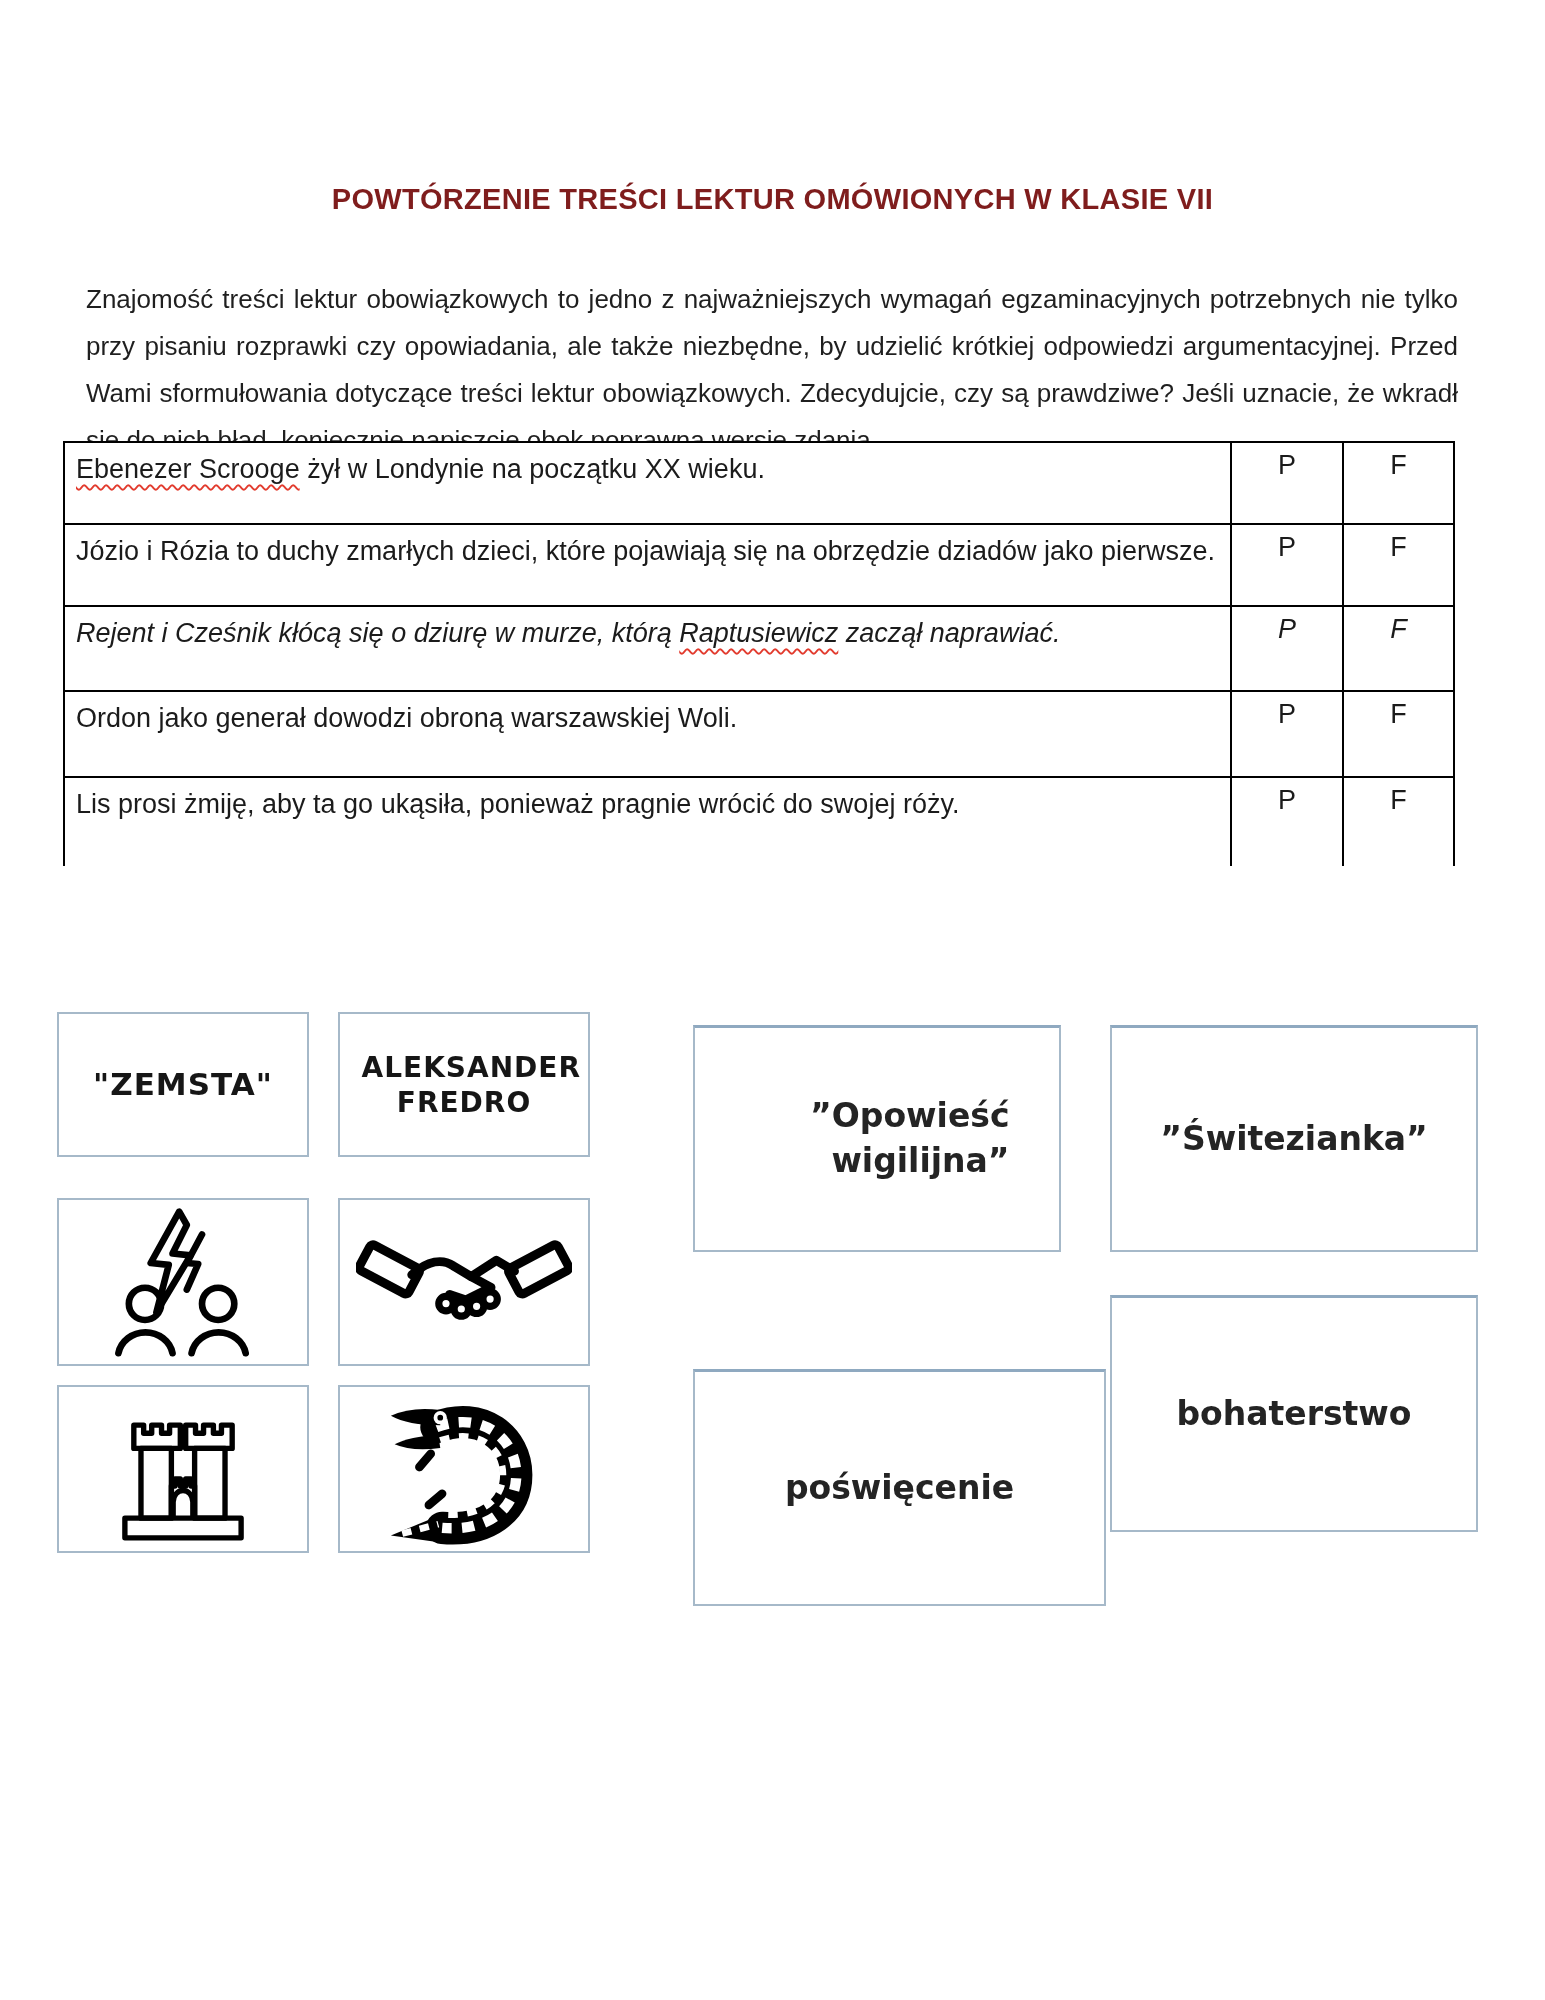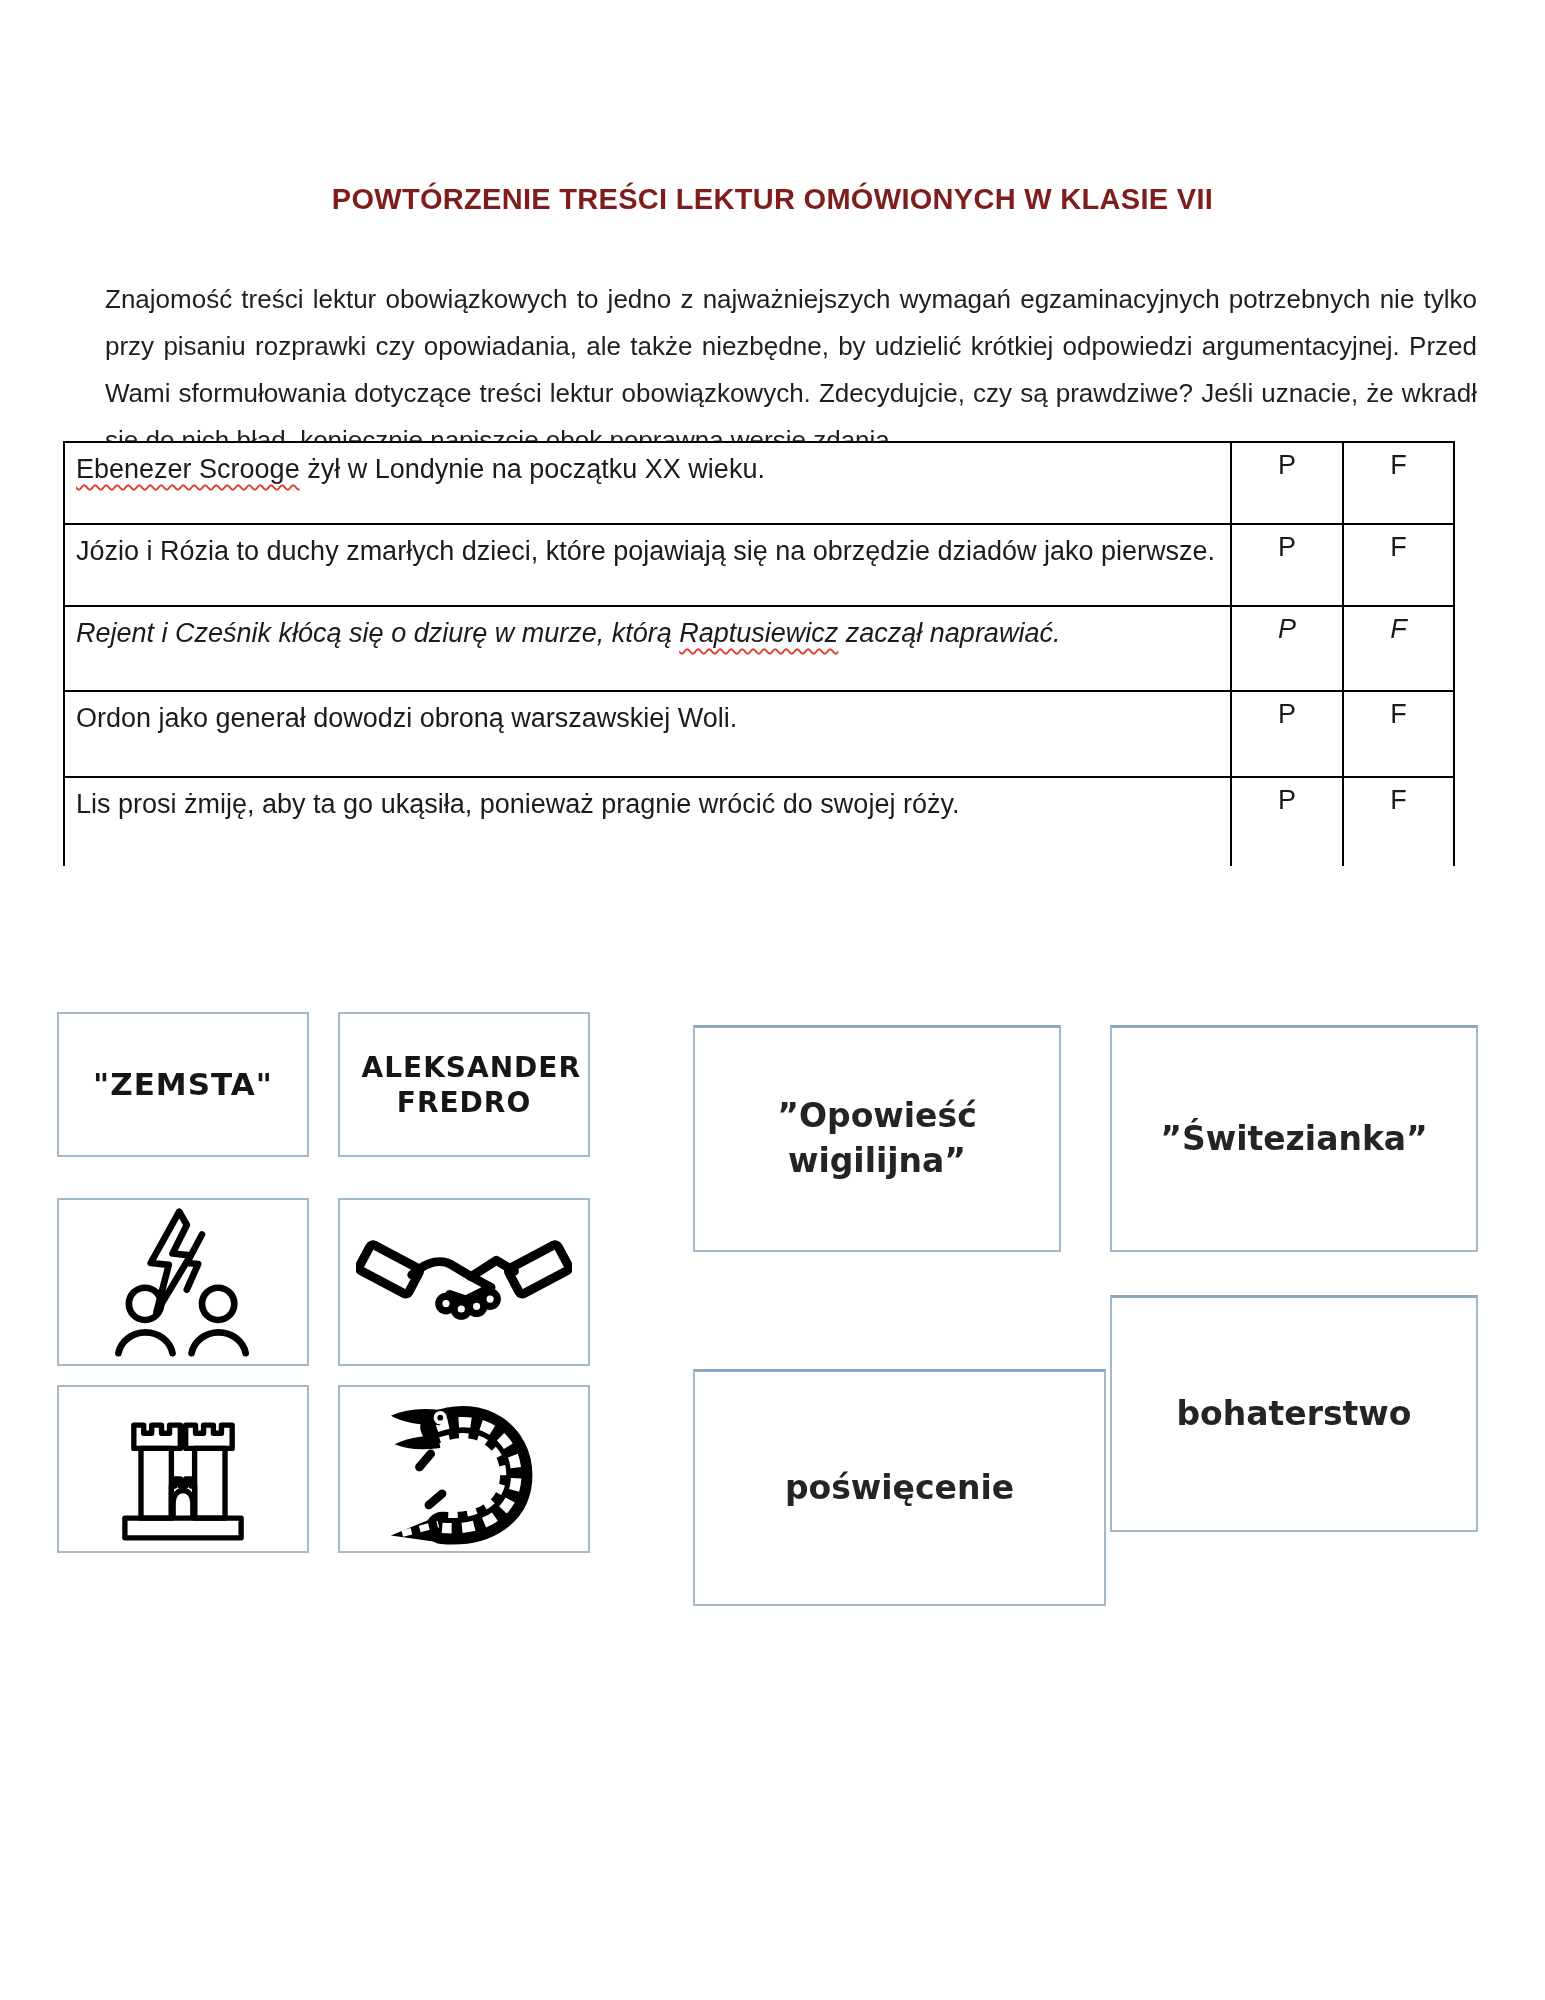--- a/index.html
+++ b/index.html
@@ -5,21 +5,21 @@
   html,body { margin:0; padding:0; background:#ffffff; }
   body { width:1545px; height:2000px; font-family:"Liberation Sans", sans-serif; color:#1d1d1d; }
   .page { position:relative; width:1545px; height:2000px; overflow:hidden; background:#fff; }
 
   .doc-title {
     position:absolute; top:183px; left:0; width:100%;
     text-align:center; font-size:29px; font-weight:700; letter-spacing:0.3px; color:#7f1d1d;
   }
   .intro {
     position:absolute; top:250px; left:86px; width:1372px;
-    font-size:26px; line-height:47px; text-align:justify; color:#1f1f1f;margin-left:19px;
+    font-size:26px; line-height:47px; text-align:justify; color:#1f1f1f;
   }
 
   table.quiz { position:absolute; top:441px; left:63px; width:1390px;
     border-collapse:collapse; table-layout:fixed;padding-left:18px; }
   table.quiz td { border:2px solid #000; vertical-align:top; font-size:27px; color:#1b1b1b; background:#fff; }
   td.stmt { padding:7px 14px 0 11px; line-height:38px; }
   td.pf { text-align:center; padding-top:7px; font-size:27px; }
   tr.rh1 td { height:72px; } tr.rh2 td { height:72px; } tr.rh3 td { height:75px;font-style:italic; }
   tr.rh4 td { height:76px; } tr.rh5 td { height:80px; }
   tr:last-child td { border-bottom:none; }
@@ -32,21 +32,21 @@
     position:absolute; background:#fff; border:2px solid #a6b9c9;
     display:flex; align-items:center; justify-content:center; text-align:center;
     box-sizing:border-box; cursor:pointer;
   }
   .card.rt { border-top:3px solid #8fa9c0; }
   .comic-label { font-family:"DejaVu Sans", sans-serif; font-weight:700; font-size:31px;
     letter-spacing:1px; color:#161616; line-height:1.25; }
   .comic-label.two-line { width:205px; font-size:28px; }
   .round-label { font-family:"DejaVu Sans", sans-serif; font-weight:700; font-size:33px;
     color:#242424; line-height:1.35; }
-  .round-label.wrap { width:265px; }
+  .round-label.wrap { width:265px;text-align:right; }
 
   #card-zemsta      { left:57px;   top:1012px; width:252px; height:145px; }
   #card-fredro      { left:338px;  top:1012px; width:252px; height:145px; }
   #card-conflict    { left:57px;   top:1198px; width:252px; height:168px; }
   #card-handshake   { left:338px;  top:1198px; width:252px; height:168px; }
   #card-castle      { left:57px;   top:1385px; width:252px; height:168px; }
   #card-crocodile   { left:338px;  top:1385px; width:252px; height:168px; }
   #card-opowiesc    { left:693px;  top:1025px; width:368px; height:227px; }
   #card-switezianka { left:1110px; top:1025px; width:368px; height:227px; }
   #card-poswiecenie { left:693px;  top:1369px; width:413px; height:237px; }

